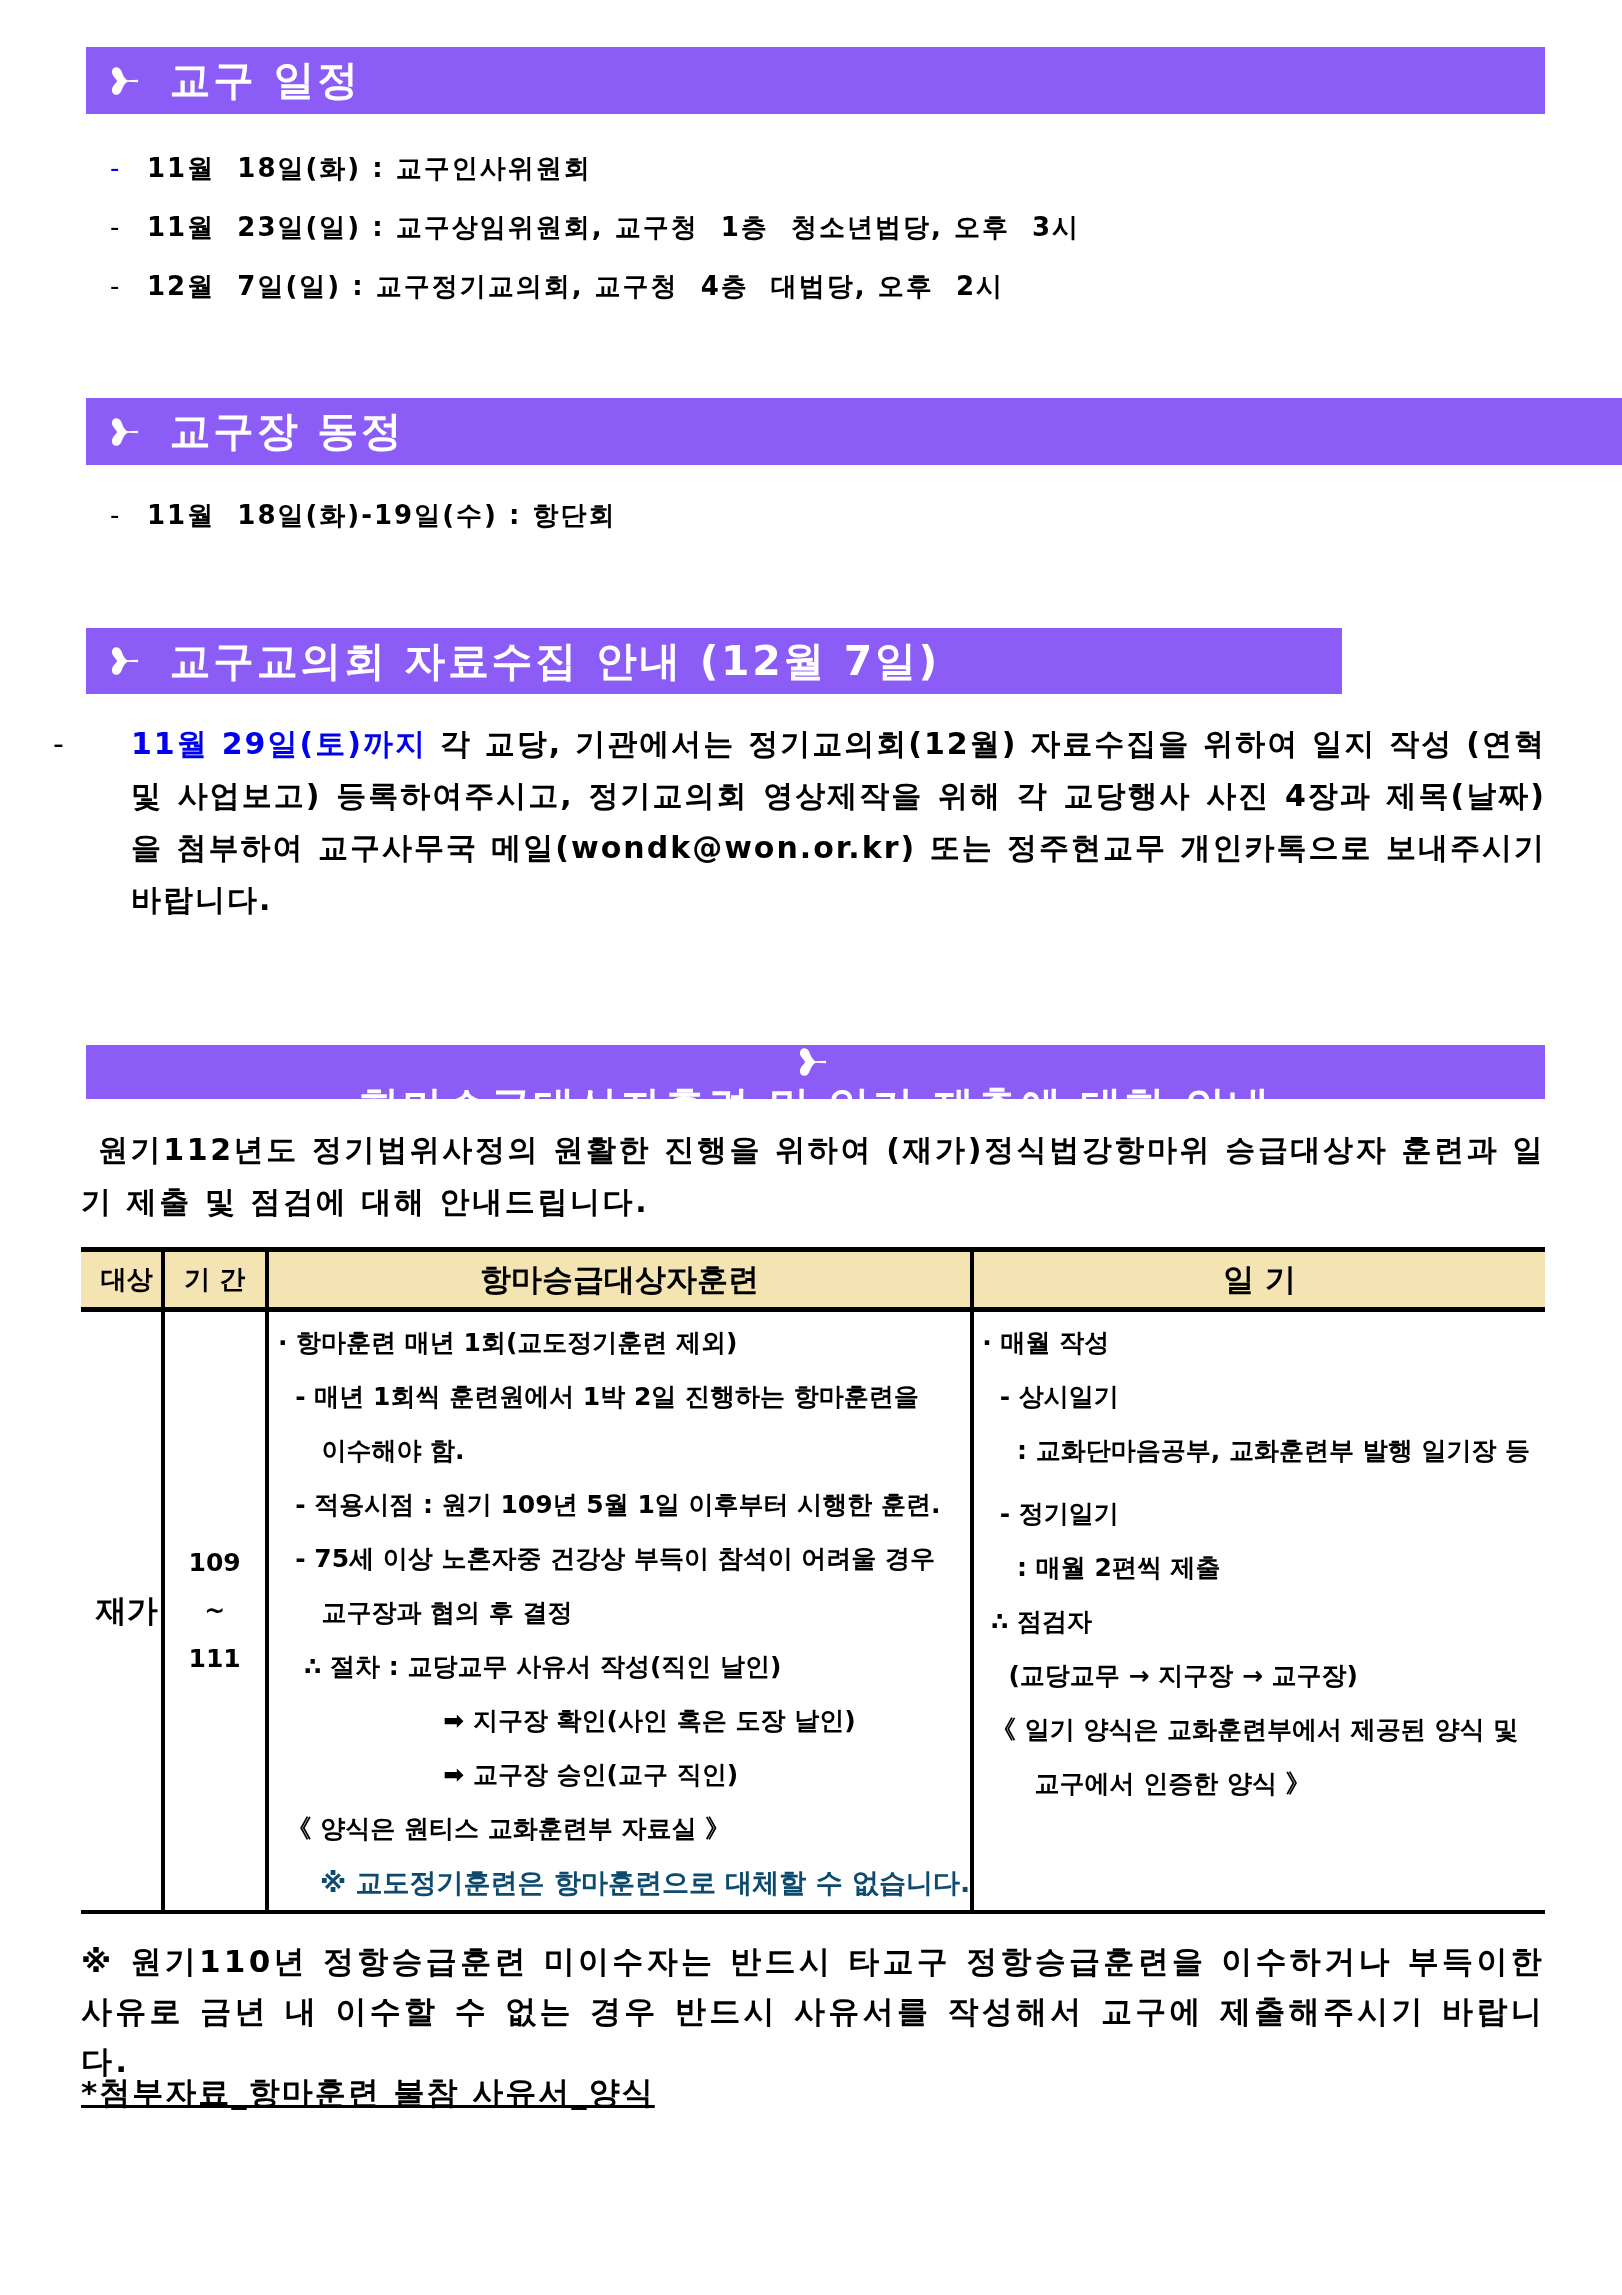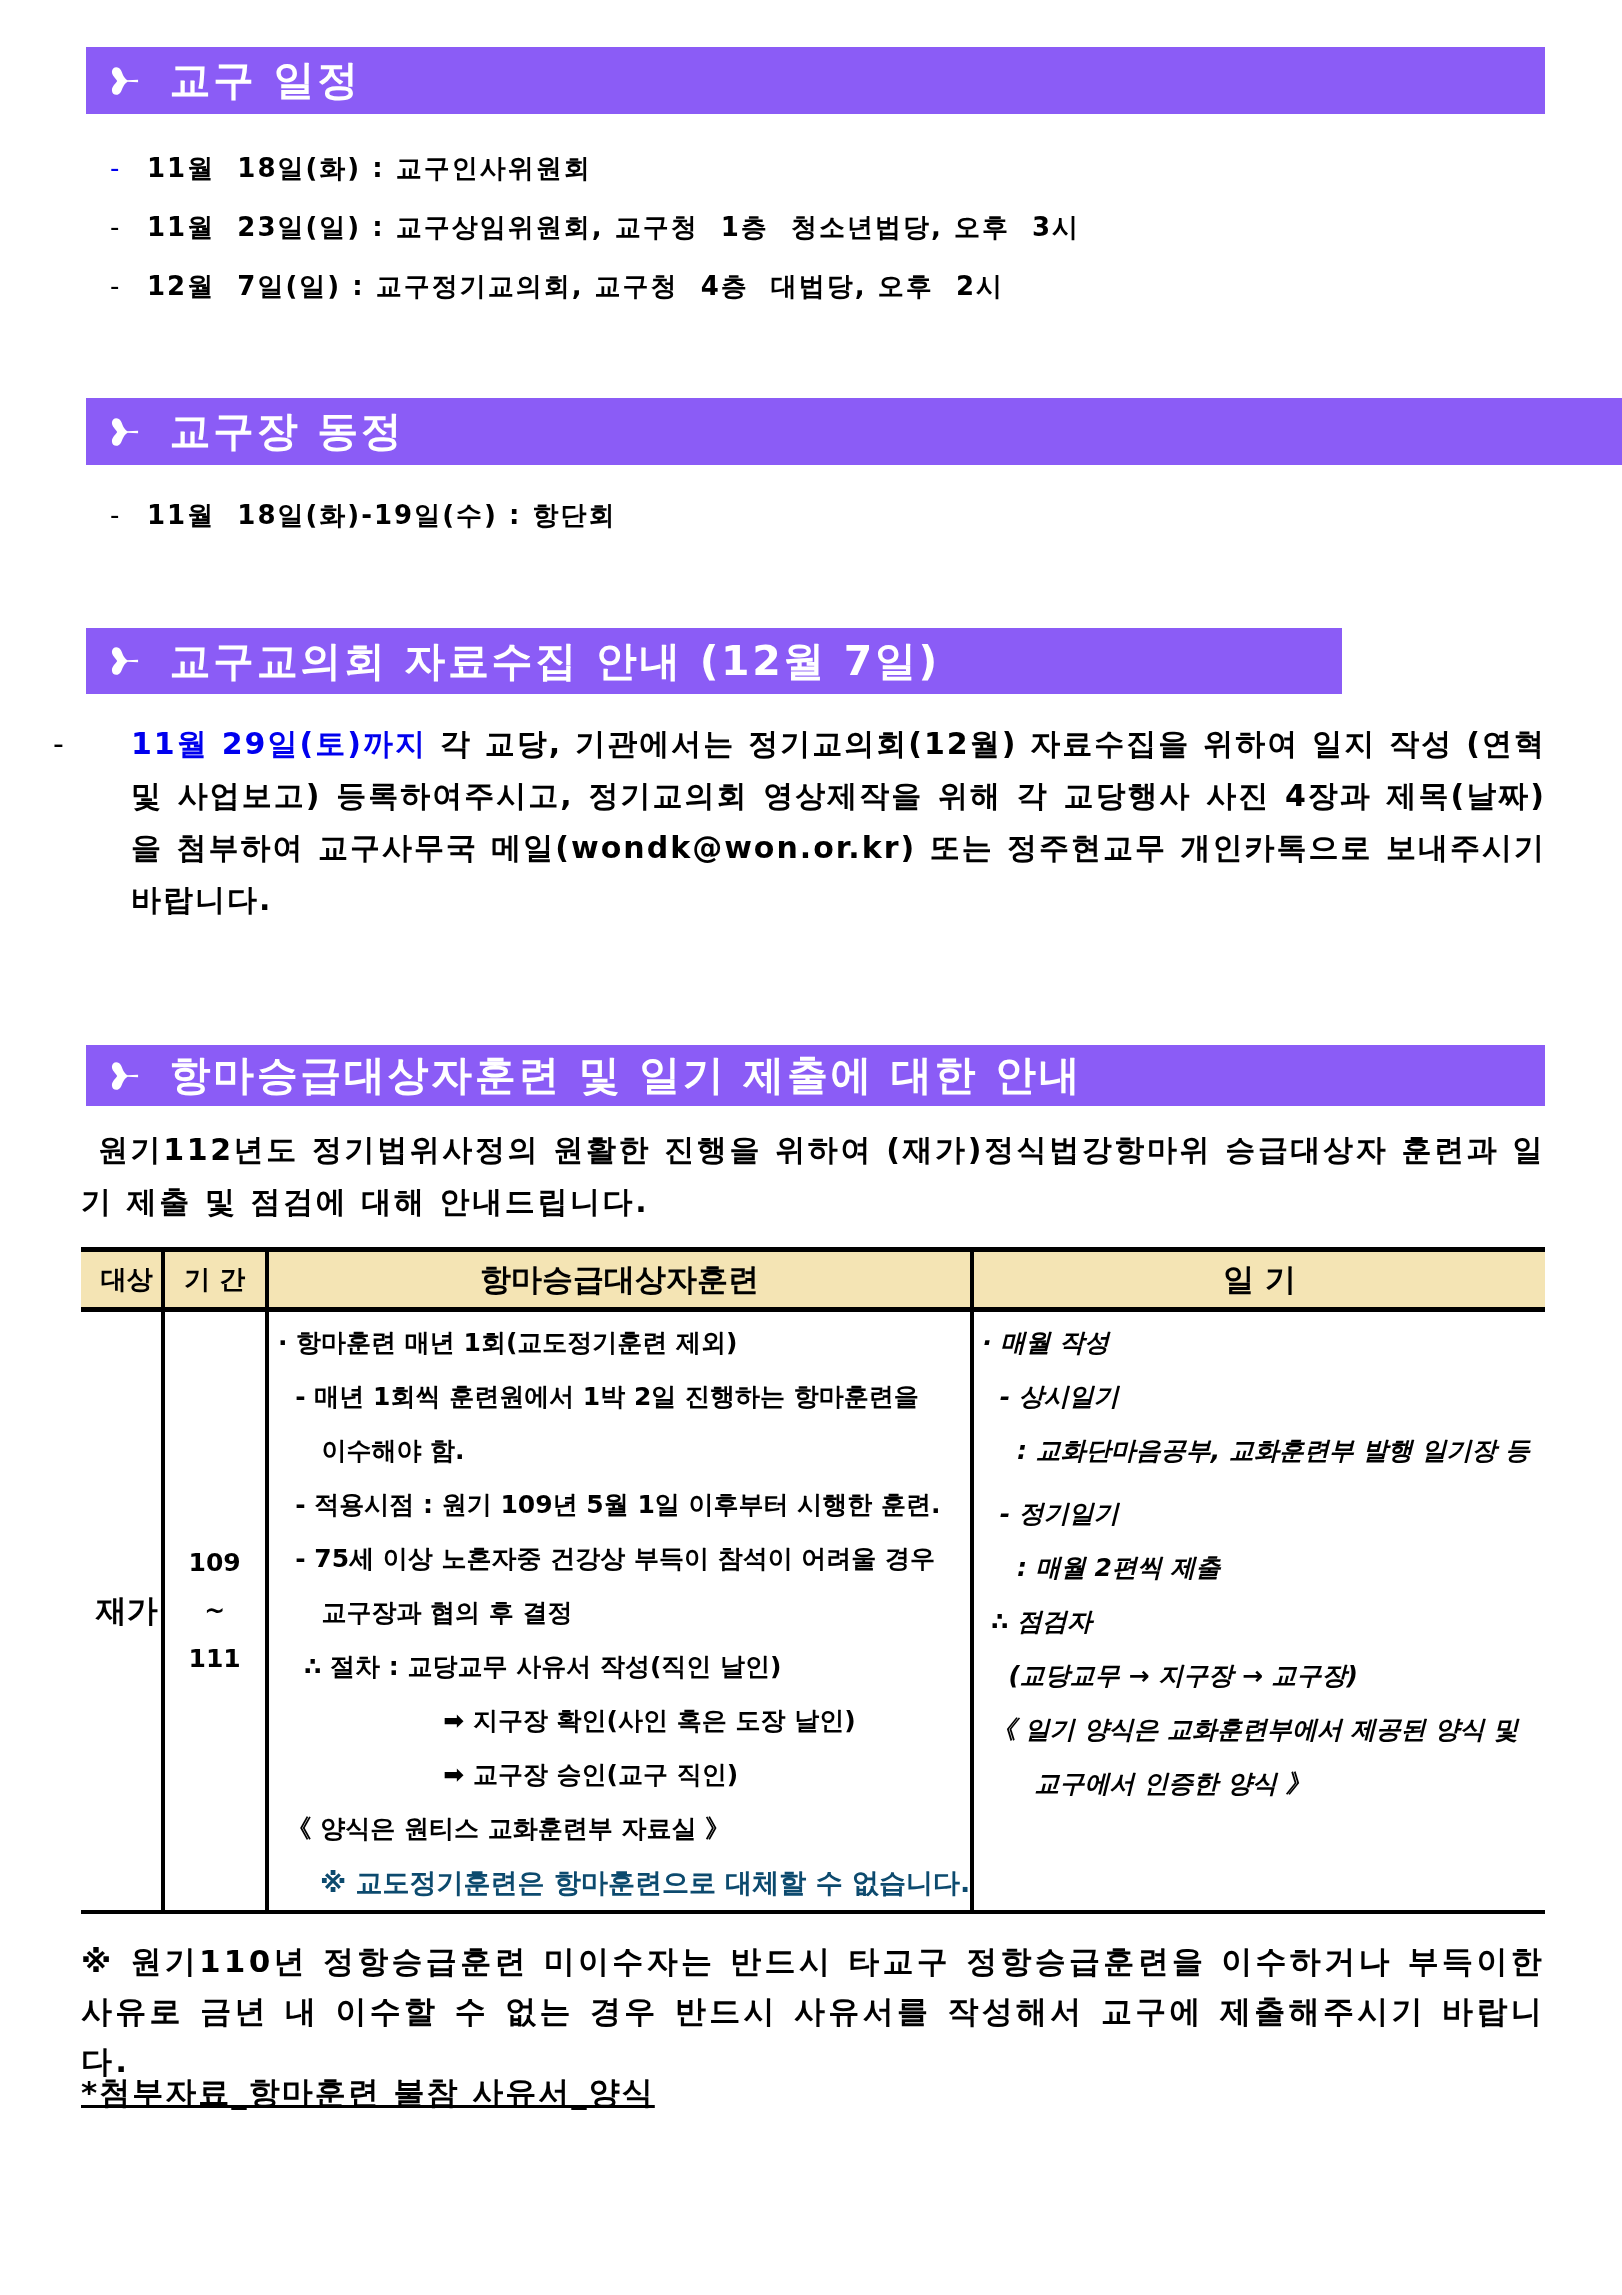--- a/index.html
+++ b/index.html
@@ -66,21 +66,21 @@
     <svg viewBox="0 0 52 52">
         <path d="M6 12 C6 4 16 2 20 10 C22 14 24 22 30 25 L46 24 L46 28 L30 27 C24 30 22 38 20 42 C16 50 6 48 6 40 C6 34 12 30 14 26 C12 22 6 18 6 12 Z" fill="#ffffff"></path>
       </svg>
   </span>
   <span>교구교의회 자료수집 안내 (12월 7일)</span>
 </div>
 <div class="para" style="left:92px; top:718px; width:1454px; padding-left:39px; text-indent:-39px; box-sizing:border-box;">
   <span class="dash" style="width:39px;">-</span><span class="blue">11월  29일(토)까지</span><span> 각 교당, 기관에서는 정기교의회(12월) 자료수집을 위하여 일지 작성 (연혁 및 사업보고) 등록하여주시고, 정기교의회 영상제작을 위해 각 교당행사 사진 4장과 제목(날짜)을 첨부하여 교구사무국 메일(wondk@won.or.kr) 또는 정주현교무 개인카톡으로 보내주시기 바랍니다.</span>
 </div>
 
-<div class="hbar" style="top:1045px; width:1459px; height:61px;">
+<div class="hbar" style="top:1045px; width:1459px; height:54px;flex-direction:column;">
   <span class="icon">
     <svg viewBox="0 0 52 52">
         <path d="M6 12 C6 4 16 2 20 10 C22 14 24 22 30 25 L46 24 L46 28 L30 27 C24 30 22 38 20 42 C16 50 6 48 6 40 C6 34 12 30 14 26 C12 22 6 18 6 12 Z" fill="#ffffff"></path>
       </svg>
   </span>
   <span>항마승급대상자훈련 및 일기 제출에 대한 안내</span>
 </div>
 <div class="para" style="left:81px; top:1124px; width:1464px; text-indent:17px; letter-spacing:2.6px;">
   <span>원기112년도 정기법위사정의 원활한 진행을 위하여 (재가)정식법강항마위 승급대상자 훈련과 일기 제출 및 점검에 대해 안내드립니다.</span>
 </div>
@@ -112,21 +112,21 @@
       <div class="ln">     이수해야 함.</div>
       <div class="ln">  - 적용시점 : 원기 109년 5월 1일 이후부터 시행한 훈련.</div>
       <div class="ln">  - 75세 이상 노혼자중 건강상 부득이 참석이 어려울 경우</div>
       <div class="ln">     교구장과 협의 후 결정</div>
       <div class="ln">   ∴ 절차 : 교당교무 사유서 작성(직인 날인)</div>
       <div class="ln">                   ➡ 지구장 확인(사인 혹은 도장 날인)</div>
       <div class="ln">                   ➡ 교구장 승인(교구 직인)</div>
       <div class="ln"> 《 양식은 원티스 교화훈련부 자료실 》</div>
       <div class="ln red" style="font-size:27px;">※ 교도정기훈련은 항마훈련으로 대체할 수 없습니다.</div>
     </td>
-    <td class="cell-lines" style="padding-left:7.9px;font-style:italic;">
+    <td class="cell-lines" style="padding-left:7.9px;">
       <div class="ln">· 매월 작성</div>
       <div class="ln">  - 상시일기</div>
       <div class="ln" style="height:63px;">    : 교화단마음공부, 교화훈련부 발행 일기장 등</div>
       <div class="ln">  - 정기일기</div>
       <div class="ln">    : 매월 2편씩 제출</div>
       <div class="ln"> ∴ 점검자</div>
       <div class="ln">   (교당교무 → 지구장 → 교구장)</div>
       <div class="ln"> 《 일기 양식은 교화훈련부에서 제공된 양식 및</div>
       <div class="ln">      교구에서 인증한 양식 》</div>
     </td>

